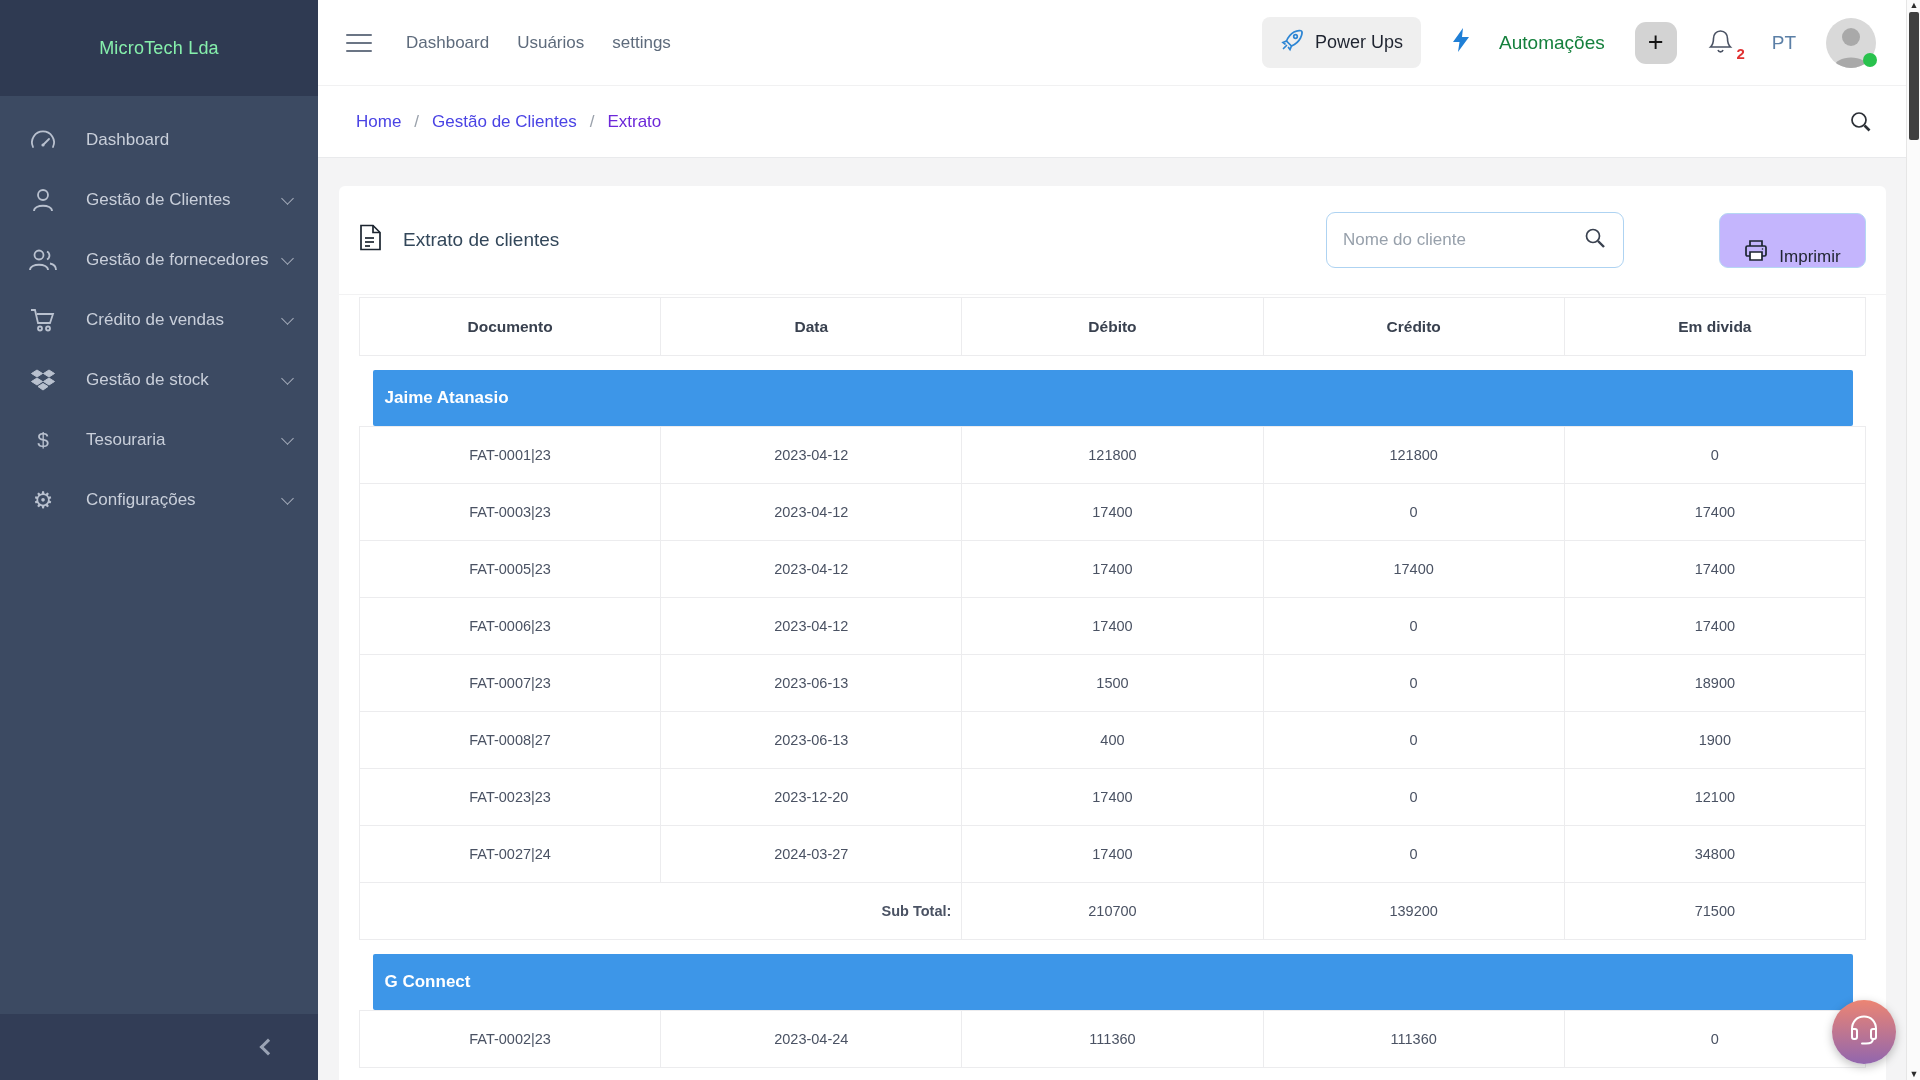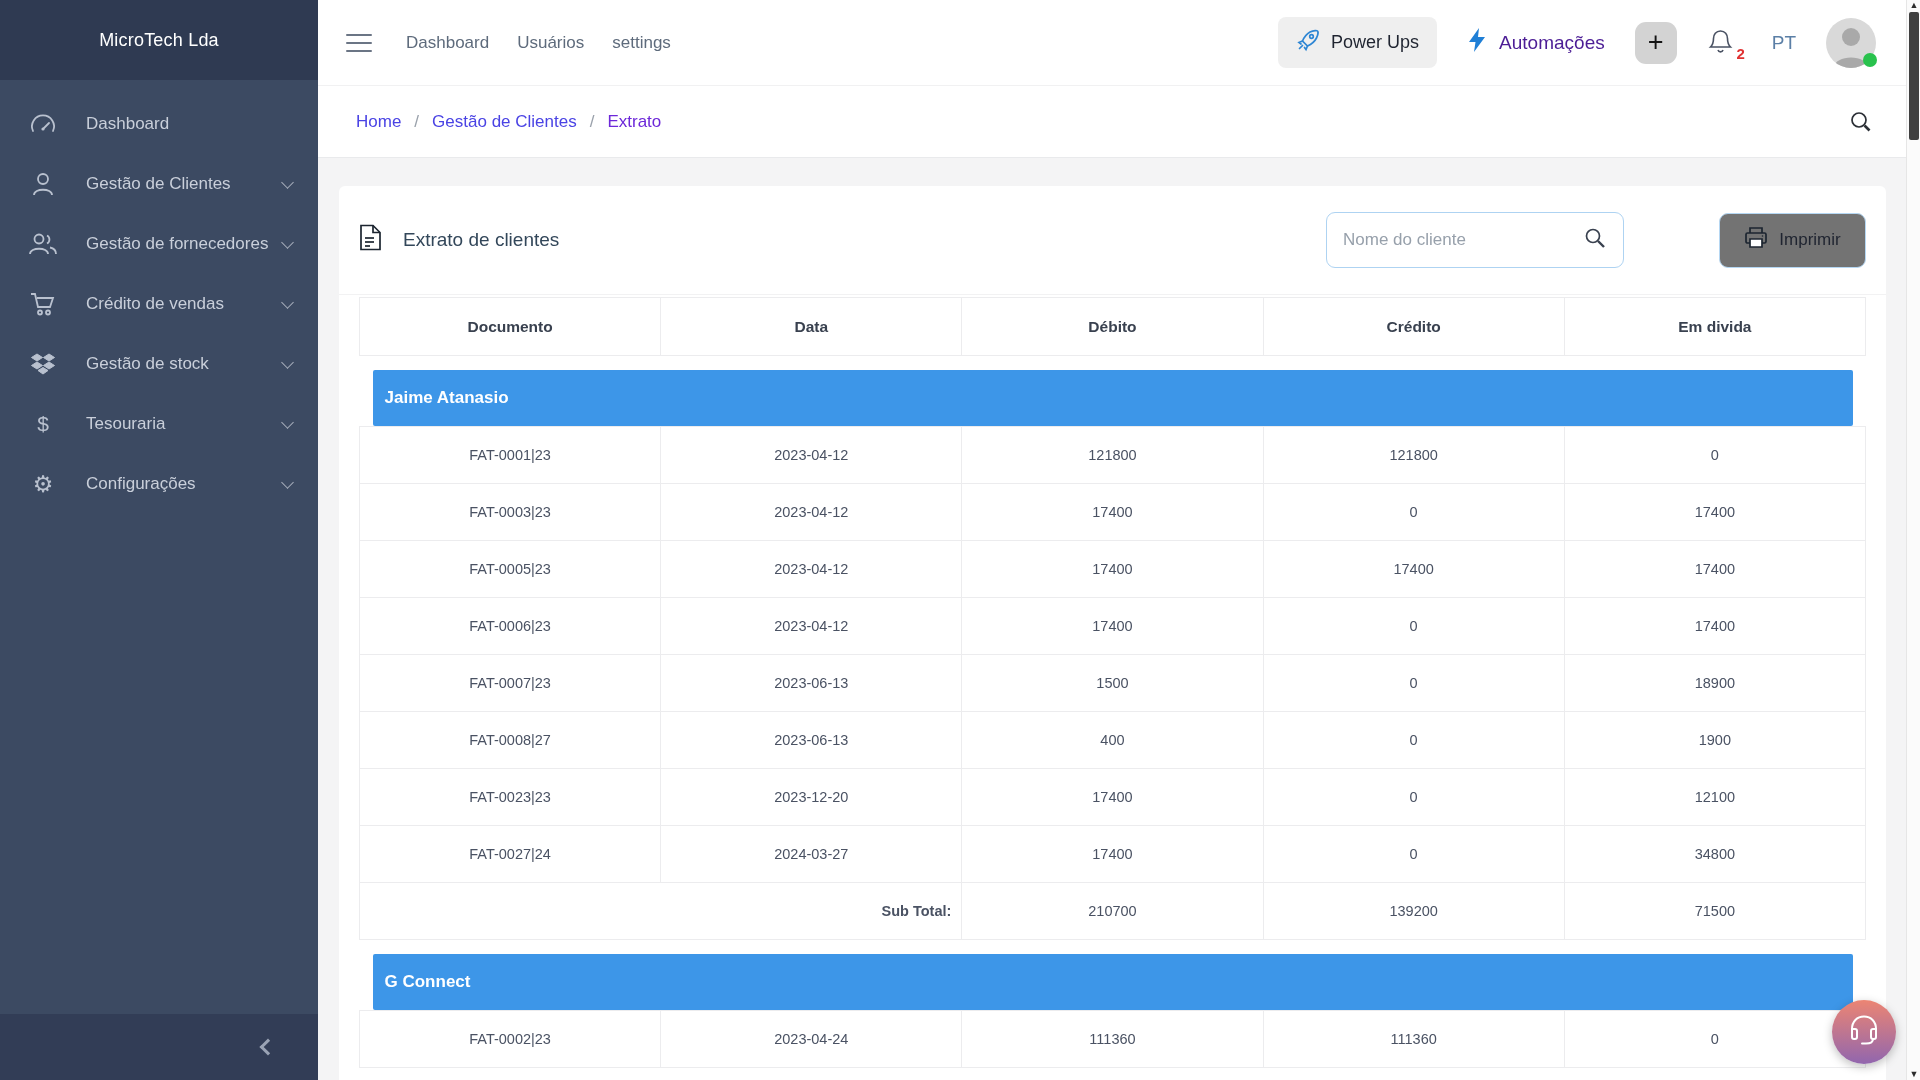--- a/index.html
+++ b/index.html
@@ -1,20 +1,20 @@
 <!DOCTYPE html>
 <html><head>
 <meta charset="utf-8">
 <style>
   * { margin:0; padding:0; box-sizing:border-box; }
   html,body { width:1920px; height:1080px; overflow:hidden; font-family:"Liberation Sans", sans-serif; background:#f4f4f5; }
 
   
   .sidebar { position:fixed; left:0; top:0; width:318px; height:1080px; background:#3c4a62; z-index:5; }
-  .brand { height:80px; background:#2f3a52; color:#ffffff; display:flex; align-items:center; justify-content:center; font-size:18px; letter-spacing:.2px; }
+  .brand { height:96px; background:#2f3a52; color:#86efac; display:flex; align-items:center; justify-content:center; font-size:18px; letter-spacing:.2px; }
   .nav-items { padding-top:14px; }
   .nav-item { height:60px; display:flex; align-items:center; padding-right:26px; color:#c9cfda; font-size:17px; cursor:pointer; }
   .nav-icon { width:86px; display:flex; justify-content:center; align-items:center; color:#b9c1cf; }
   .nav-icon svg { stroke:#b9c1cf; }
   .nav-label { flex:1; }
   .chev-down { width:9px; height:9px; border-right:1.6px solid #a7aebc; border-bottom:1.6px solid #a7aebc; transform:rotate(45deg); margin-top:-4px; }
   .dollar-glyph { font-size:21px; color:#b9c1cf; }
   .gear-glyph { font-size:23px; color:#b9c1cf; line-height:1; }
   .sidebar-footer { position:absolute; bottom:0; left:0; width:100%; height:66px; background:#323d56; display:flex; align-items:center; justify-content:flex-end; padding-right:44px; cursor:pointer; }
   .chev-left { width:12px; height:12px; border-left:3px solid #9aa3b4; border-bottom:3px solid #9aa3b4; transform:rotate(45deg); }
@@ -22,21 +22,21 @@
   
   .main { position:absolute; left:318px; top:0; right:14px; }
 
   .topbar { height:86px; background:#fff; display:flex; align-items:center; padding:0 30px 0 28px; border-bottom:1px solid #f1f1f2; }
   .hamburger { width:26px; display:flex; flex-direction:column; gap:6px; cursor:pointer; margin-right:34px; }
   .hamburger span { display:block; height:2px; background:#6b7585; border-radius:1px; }
   .top-links { display:flex; gap:28px; }
   .top-link { color:#5e6b7c; font-size:17px; text-decoration:none; cursor:pointer; }
   .top-right { margin-left:auto; display:flex; align-items:center; gap:30px; }
   .chip { background:#efefef; border-radius:8px; padding:11px 18px; display:flex; align-items:center; gap:11px; font-size:18px; color:#1f2430; cursor:pointer; }
-  .automations { display:flex; align-items:center; gap:12px; font-size:19px; color:#4c1d95; cursor:pointer; }
+  .automations { display:flex; align-items:center; gap:28px; font-size:19px; color:#15803d; cursor:pointer; }
   .plus-btn { width:42px; height:42px; background:#d3d3d3; border:none; border-radius:11px; font-size:27px; line-height:1; color:#141414; display:flex; align-items:center; justify-content:center; cursor:pointer; }
   .bell-wrap { position:relative; cursor:pointer; margin-right:8px; }
   .bell-badge { position:absolute; right:-11px; bottom:-3px; color:#e03131; font-weight:bold; font-size:15px; }
   .lang { color:#5b7fa6; font-size:19px; cursor:pointer; }
   .avatar-wrap { position:relative; width:50px; height:50px; cursor:pointer; }
   .avatar { width:50px; height:50px; border-radius:50%; background:#d9d9d9; overflow:hidden; }
   .status-dot { position:absolute; right:-1px; bottom:1px; width:14px; height:14px; border-radius:50%; background:#29c24d; }
 
   .breadcrumb-bar { height:72px; background:#fff; display:flex; align-items:center; padding:0 32px 0 38px; border-bottom:1px solid #e9eaec; font-size:17px; }
   .crumb-link { color:#4a43e4; text-decoration:none; cursor:pointer; }
@@ -44,21 +44,21 @@
   .crumb-current { color:#6d28d9; }
   .crumb-search { margin-left:auto; cursor:pointer; display:flex; }
 
   .content { padding:28px 20px 0 21px; }
   .card { background:#fff; border-radius:6px; min-height:1200px; }
   .card-header { display:flex; align-items:center; padding:26px 20px 26px 20px; border-bottom:1px solid #f2f2f3; }
   .card-title { display:flex; align-items:center; gap:21px; font-size:19px; color:#33475a; }
   .search-box { margin-left:auto; width:298px; height:56px; border:1px solid #aed3f2; border-radius:9px; display:flex; align-items:center; padding:0 16px; background:#fff; }
   .search-box input { border:none; outline:none; flex:1; font-size:17px; color:#333; background:transparent; }
   .search-box input::placeholder { color:#97a0ab; }
-  .print-btn { margin-left:95px; width:147px; height:55px; background:#737373; border:1px solid #b5d7f3; border-radius:9px; display:flex; align-items:center; justify-content:center; gap:11px; font-size:17px; color:#1f2430; cursor:pointer; }
+  .print-btn { margin-left:95px; width:147px; height:55px; background:#c4b5fd; border:1px solid #b5d7f3; border-radius:9px; display:flex; align-items:flex-end; justify-content:center; gap:11px; font-size:17px; color:#1f2430; cursor:pointer; }
 
   .report-table { width:calc(100% - 40px); margin:2px 20px 0 20px; border-collapse:collapse; }
   .report-table th { height:58px; font-weight:bold; font-size:15.5px; color:#39414f; border:1px solid #ececee; background:#fff; }
   .report-table td { height:57px; text-align:center; font-size:14.5px; color:#4a5263; border:1px solid #ececee; background:#fff; }
   .report-table td.banner-cell { border:none; padding:14px 0 0 0; height:auto; }
   .group-banner { height:56px; margin:0 13px; background:#3d96e8; display:flex; align-items:center; padding-left:12px; color:#fff; font-weight:bold; font-size:17px; border-radius:2px; }
   .subtotal-label { text-align:right !important; padding-right:10px; color:#f5a623; font-weight:bold; font-size:15px; }
 
   
   .support-fab { position:fixed; right:24px; bottom:16px; width:64px; height:64px; border-radius:50%; background:linear-gradient(180deg,#ec8573 0%,#9166ae 100%); display:flex; align-items:center; justify-content:center; box-shadow:0 3px 10px rgba(0,0,0,.25); cursor:pointer; z-index:20; }

